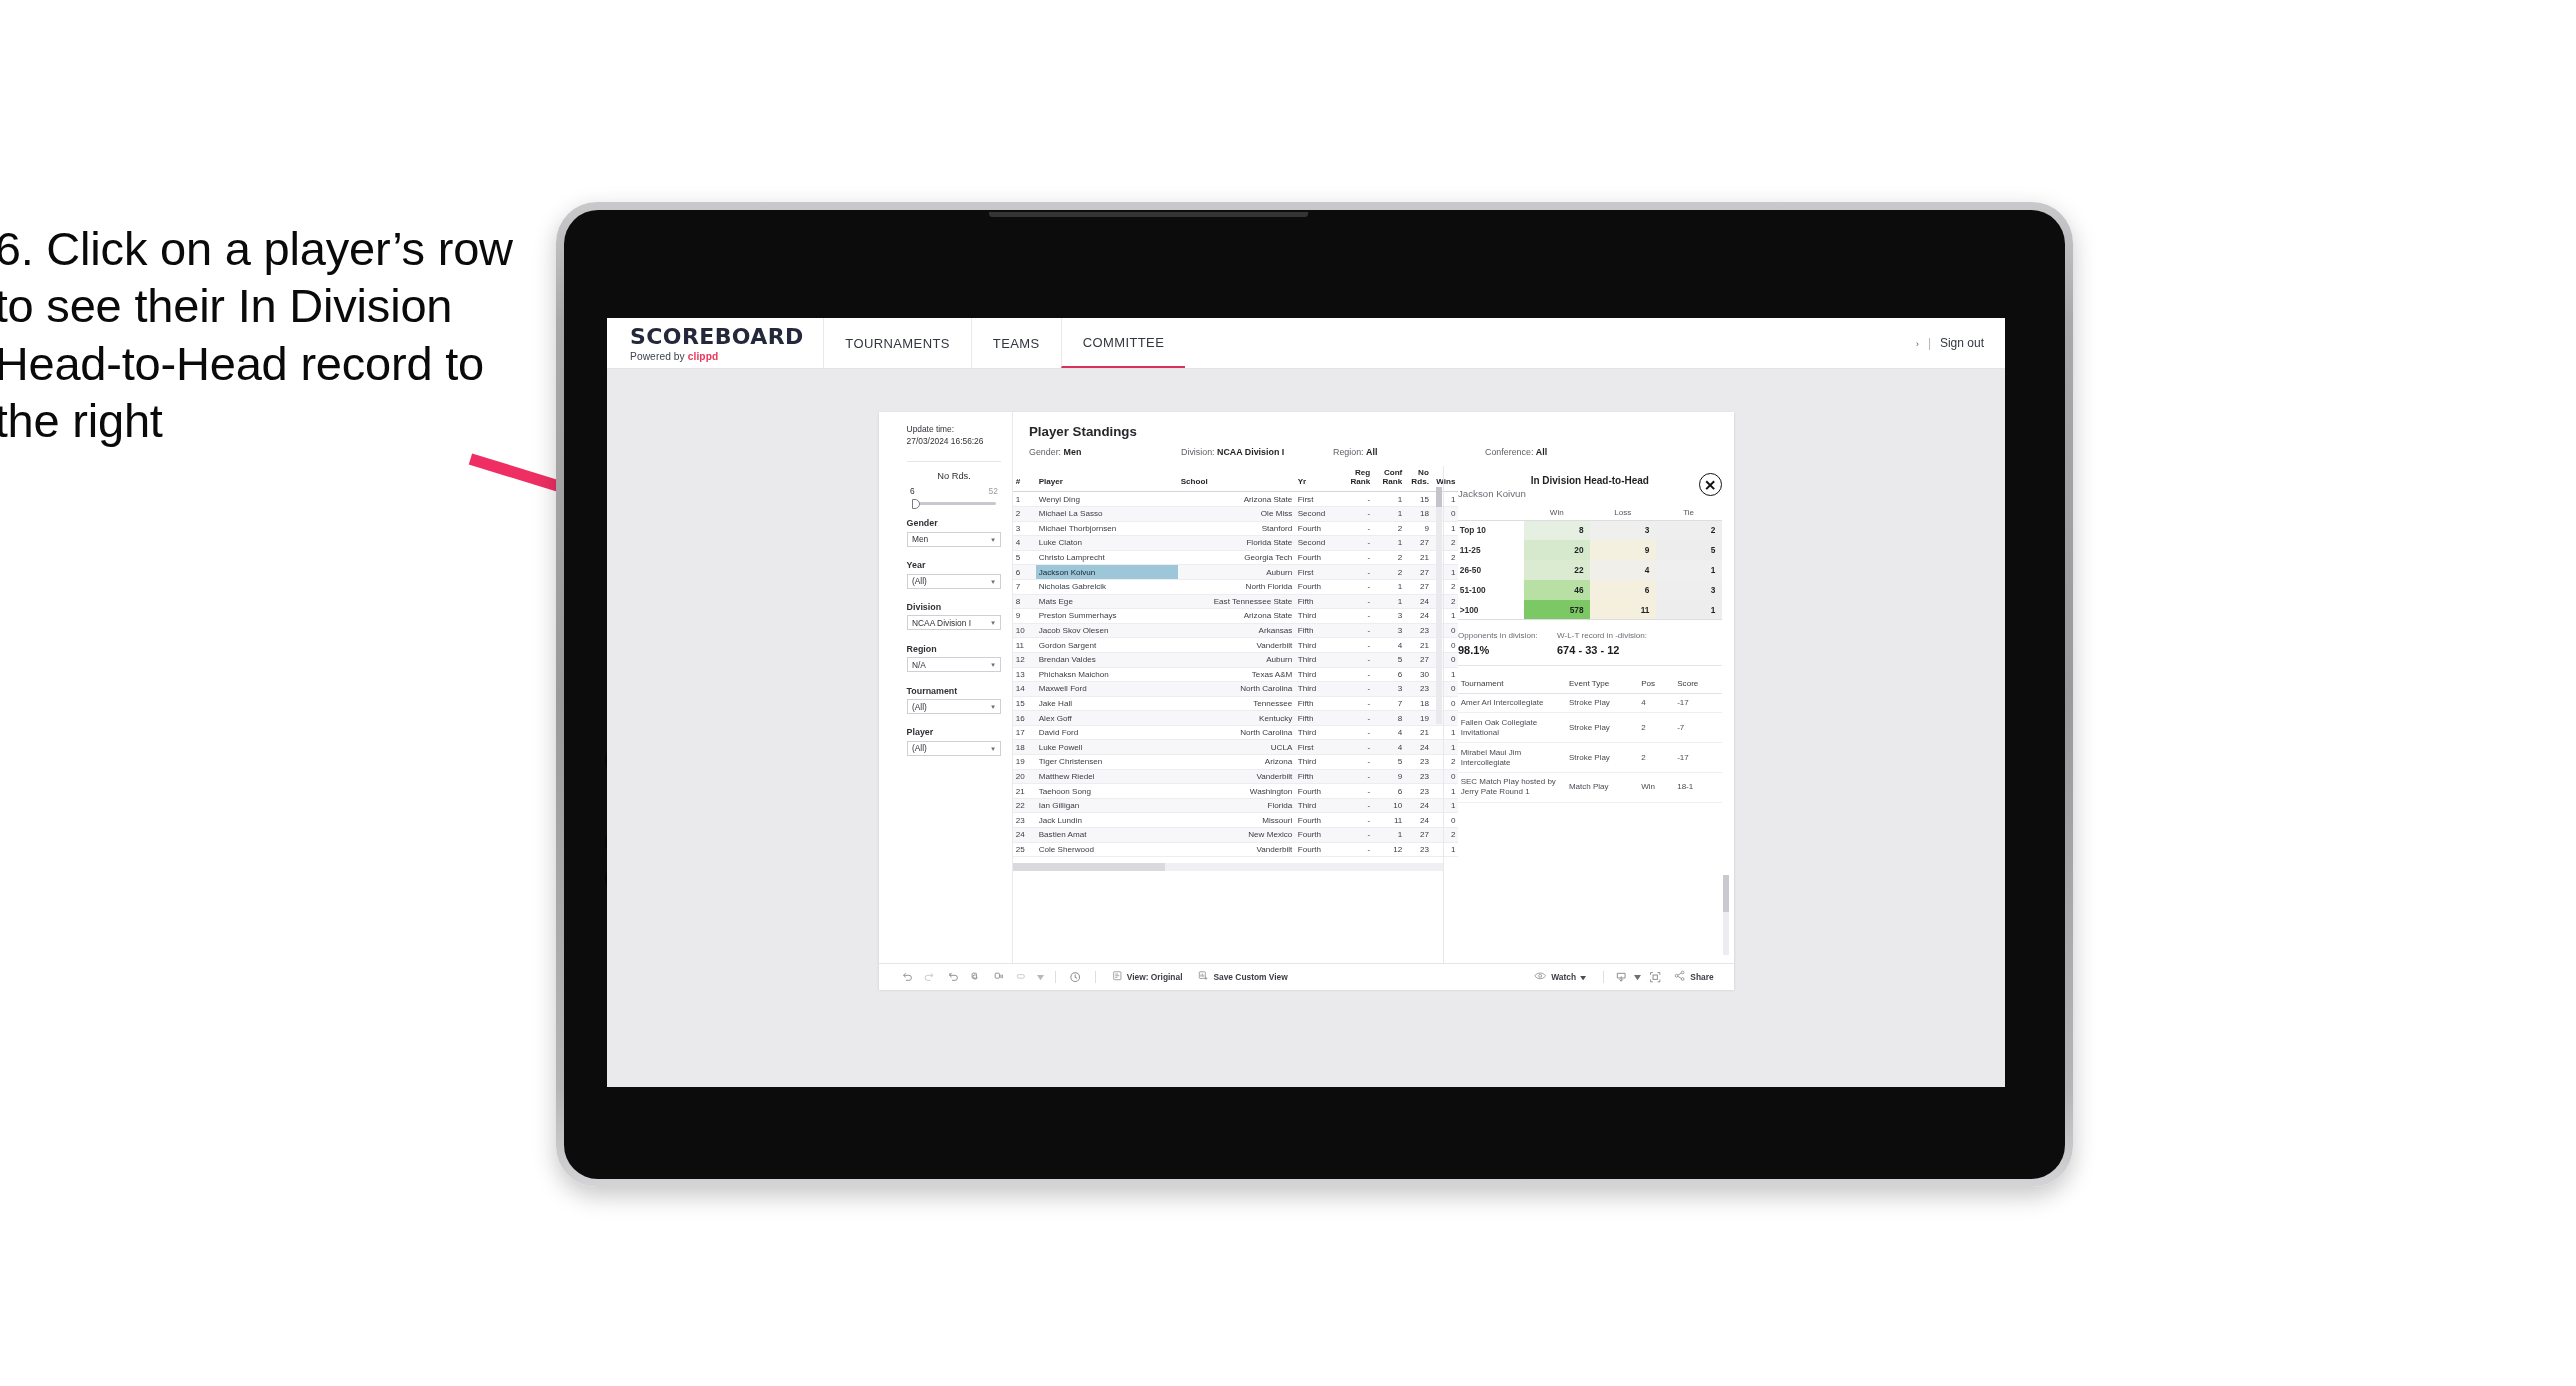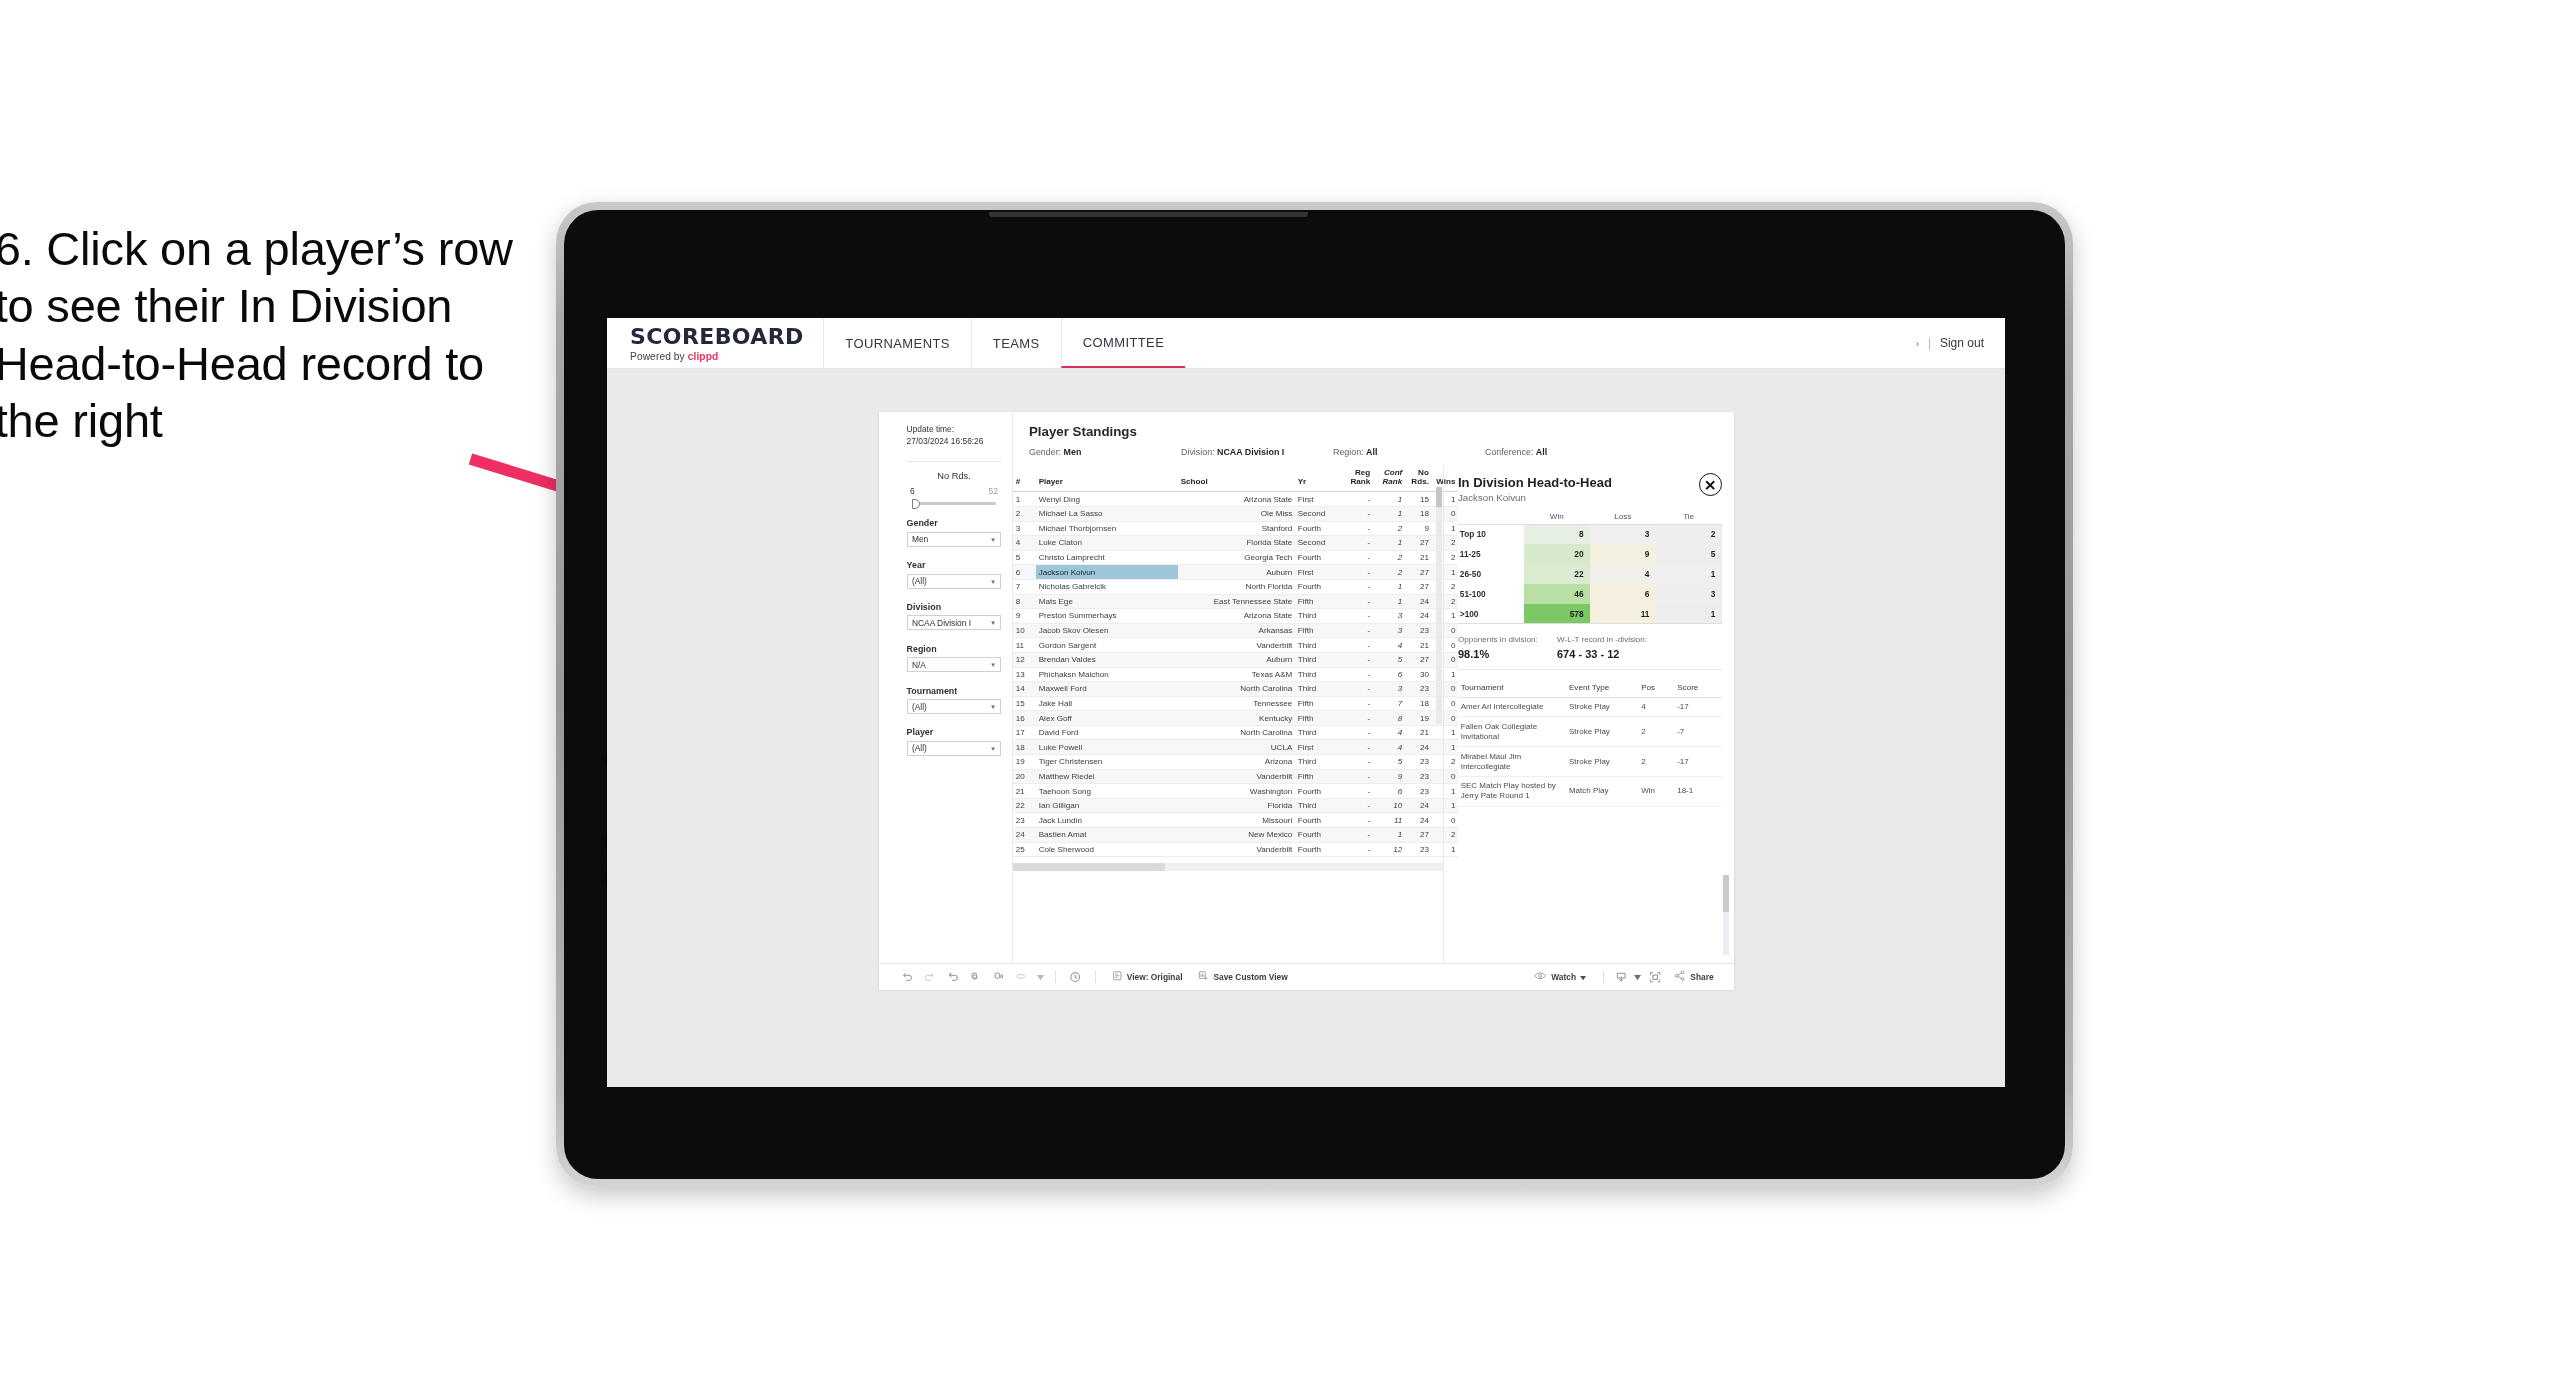--- a/index.html
+++ b/index.html
@@ -146,37 +146,37 @@
   }
   table.stand th.num, table.stand td.num { text-align: right; }
   table.stand tbody td { padding: 2.3px 2.7px; border-bottom: 0.9px solid #ededf1; white-space: nowrap; overflow: hidden; }
   table.stand tbody tr:nth-child(even) { background: #f7f7f9; }
   table.stand tbody tr.selected td.pl { background: #9dc6d8; color: #16262e; }
   .c-rank { width: 23px; }
   .c-player { width: 142px; }
   .c-school { width: 117px; text-align: right; }
   .c-yr { width: 48px; }
   .c-reg { width: 30px; }
-  .c-conf { width: 32px; font-style: italic; }
+  .c-conf { width: 32px; }
   .c-rds { width: 26.6px; }
   .c-wins { width: 26.6px; }
   #vscroll {
     position: absolute; right: 0.9px; top: 21px; width: 6.2px; height: 237px;
     background: #e9e9ee;
   }
   #vscroll i { position: absolute; left: 0; top: 0; width: 6.2px; height: 19.5px; background: #c4c4cb; display: block; }
   #hscroll { height: 8.9px; background: #f0f0f3; margin: 5.3px 0 0 0; position: relative; }
   #hscroll i { position: absolute; left: 0; top: 0; width: 152px; height: 8.9px; background: #d9d9de; display: block; }
 
   
   #h2h {
     flex: 1; border-left: 0.9px solid #e8e8ec; padding: 8.9px 12.4px 0 14px;
     position: relative; min-width: 0;
   }
-  #h2h-title { font-size: 13px; font-weight: 700; color: #1f2024; }
+  #h2h-title { font-size: 10px; font-weight: 700; color: #1f2024; text-align: center; }
   #h2h-sub { font-size: 9.7px; color: #6b6d74; margin-top: 1.8px; }
   #close-btn {
     position: absolute; right: 12.4px; top: 7px;
     width: 23px; height: 23px; border: 1.8px solid #111; border-radius: 50%;
     display: flex; align-items: center; justify-content: center; cursor: pointer;
   }
   #close-btn svg { display: block; }
 
   table.heat { width: 100%; border-collapse: collapse; margin-top: 8.9px; font-size: 8.1px; table-layout: fixed; }
   table.heat th {

